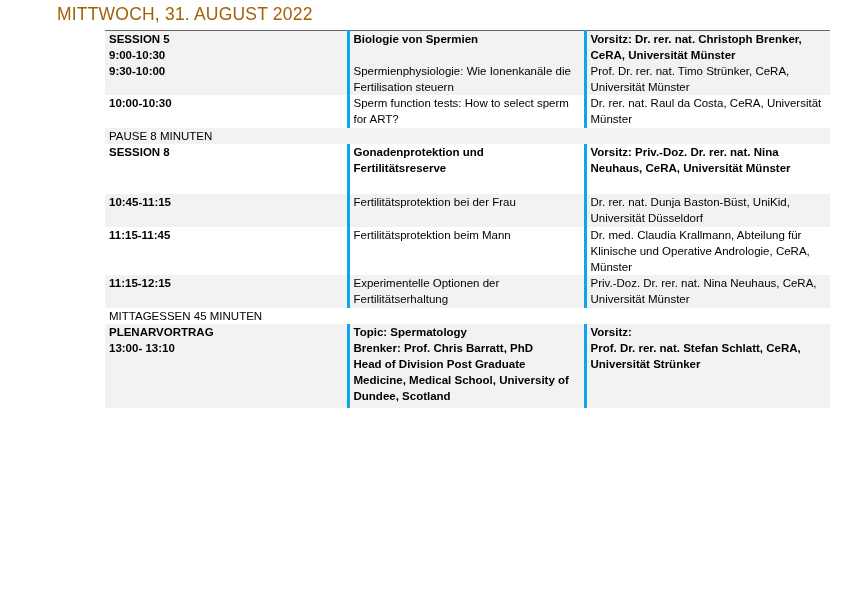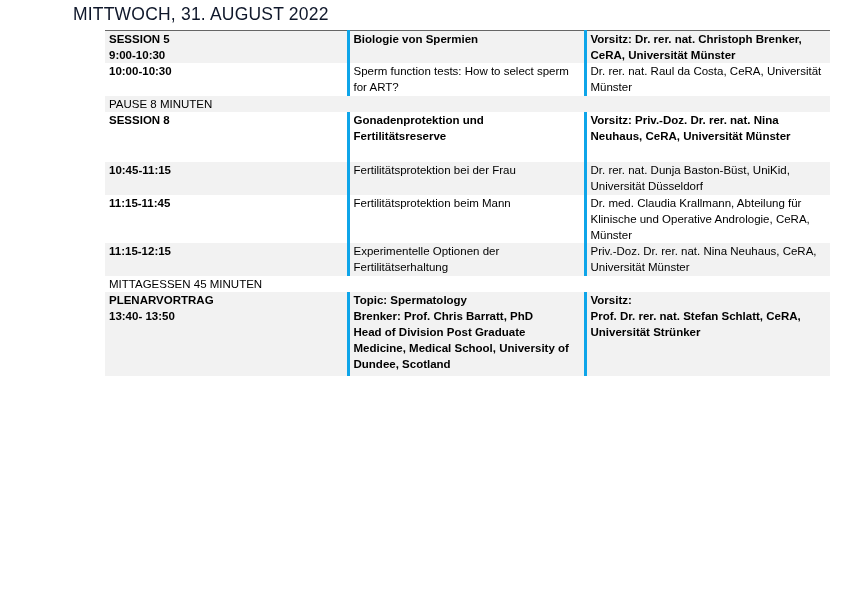--- a/index.html
+++ b/index.html
@@ -11,26 +11,26 @@
     width: 848px;
     height: 600px;
     overflow: hidden;
     font-family: "Liberation Sans", sans-serif;
     color: #000000;
   }
   .page {
     padding: 4px 0 0 57px;
   }
   h1.doc-title {
-    margin: 0 0 6px 16px;
+    margin: 0 0 6px 0;
     font-size: 17.5px;
     font-weight: normal;
     letter-spacing: 0.2px;
     line-height: 20px;
-    color: #0f172a;
+    color: #a16207;
   }
   table.schedule {
     border-collapse: collapse;
     table-layout: fixed;
     width: 725px;
     border-top: 1.5px solid #666666;
     margin-left: 48px;
   }
   col.c-time  { width: 243px; }
   col.c-topic { width: 237px; }
@@ -69,20 +69,25 @@
     <tbody>
 
       <tr class="shaded h32">
         <td class="bold">SESSION 5
 9:00-10:30</td>
         <td class="bold">Biologie von Spermien</td>
         <td class="bold">Vorsitz: Dr. rer. nat. Christoph Brenker, CeRA, Universität Münster</td>
       </tr>
 
 
+      <tr class="shaded h32">
+        <td class="bold">9:30-10:00</td>
+        <td>Spermienphysiologie: Wie Ionenkanäle die Fertilisation steuern</td>
+        <td>Prof. Dr. rer. nat. Timo Strünker, CeRA, Universität Münster</td>
+      </tr>
 
       <tr class="h33">
         <td class="bold">10:00-10:30</td>
         <td>Sperm function tests: How to select sperm for ART?</td>
         <td>Dr. rer. nat. Raul da Costa, CeRA, Universität Münster</td>
       </tr>
 
       <tr class="shaded h16">
         <td colspan="3">PAUSE 8 MINUTEN</td>
       </tr>
@@ -110,21 +115,21 @@
         <td>Experimentelle Optionen der Fertilitätserhaltung</td>
         <td>Priv.-Doz. Dr. rer. nat. Nina Neuhaus, CeRA, Universität Münster</td>
       </tr>
 
       <tr class="h16">
         <td colspan="3">MITTAGESSEN 45 MINUTEN</td>
       </tr>
 
       <tr class="shaded h84">
         <td class="bold">PLENARVORTRAG
-13:40- 13:50</td>
+13:00- 13:10</td>
         <td class="bold">Topic: Spermatology
 Brenker: Prof. Chris Barratt, PhD
 Head of Division Post Graduate Medicine, Medical School, University of Dundee, Scotland</td>
         <td class="bold">Vorsitz:
 Prof. Dr. rer. nat. Stefan Schlatt, CeRA, Universität Strünker</td>
       </tr>
 
     </tbody>
   </table>
 </div>

